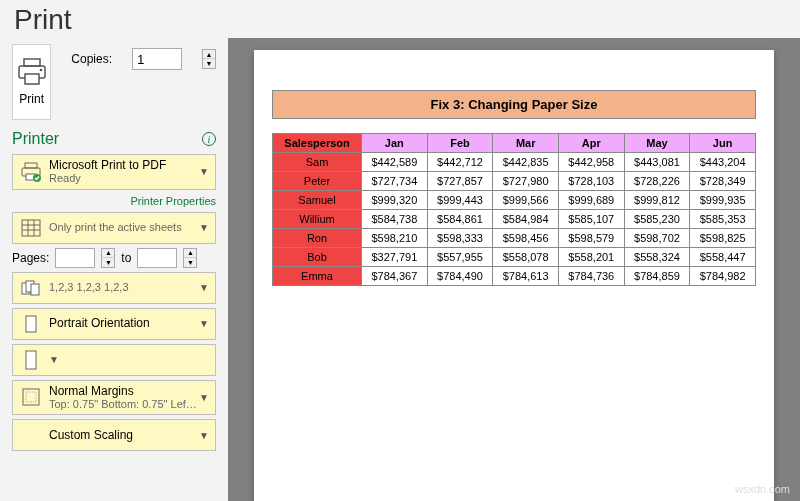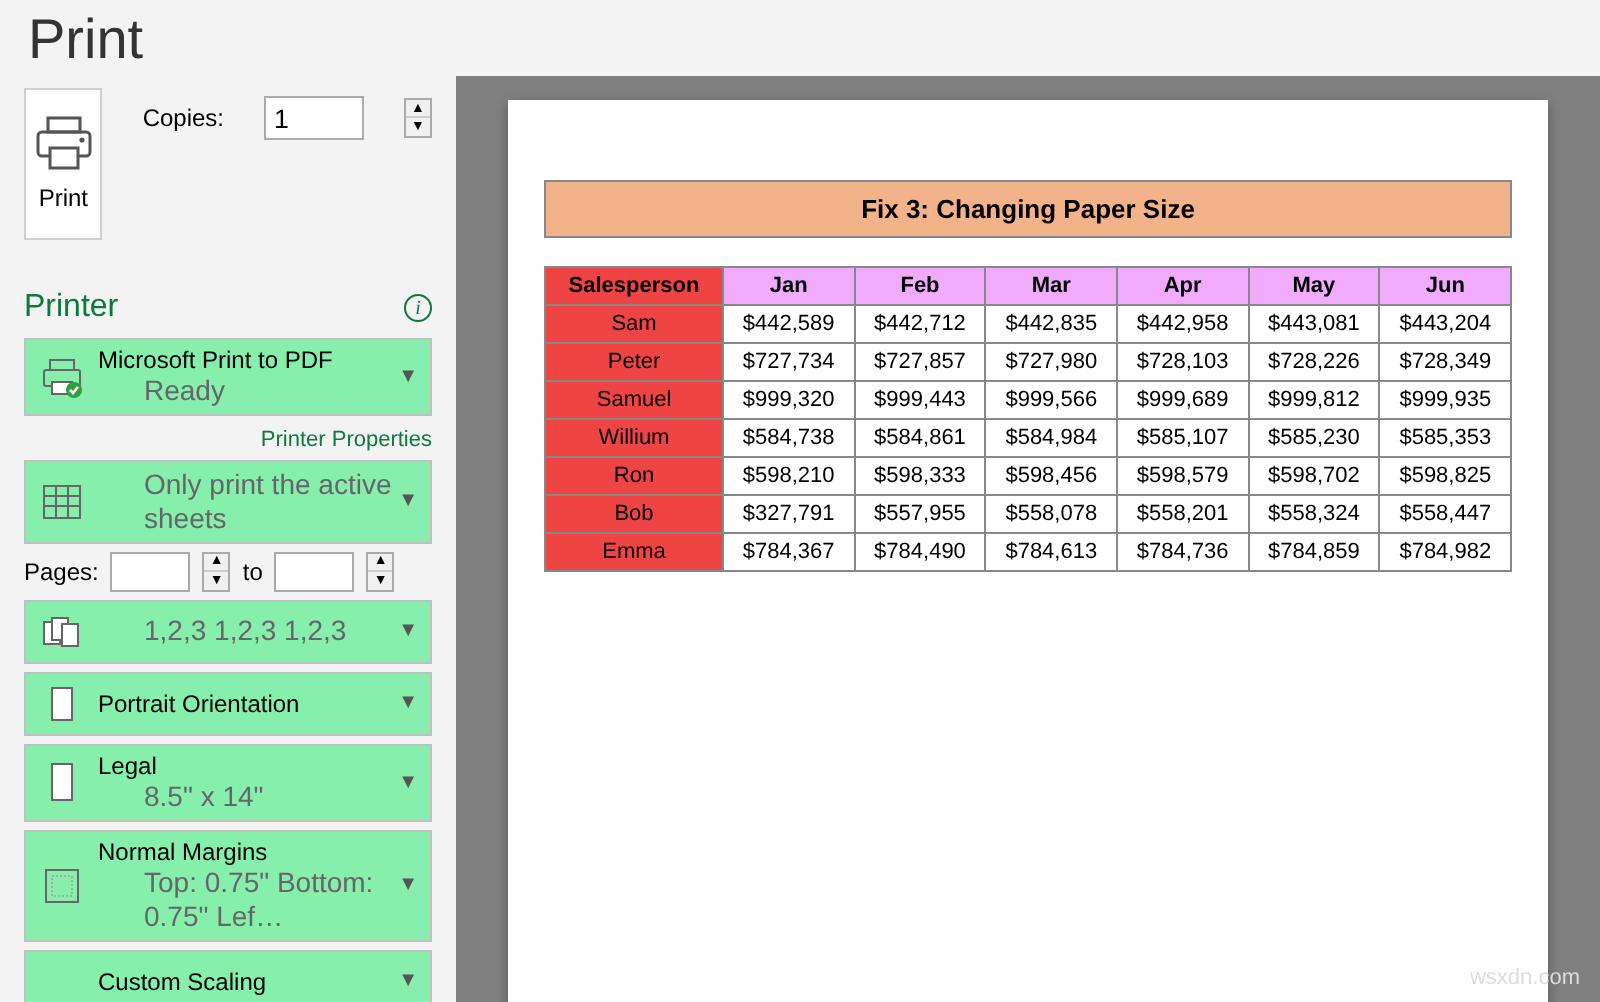--- a/index.html
+++ b/index.html
@@ -6,26 +6,26 @@
 body { font-family: "Segoe UI", Arial, sans-serif; font-size: 12px; background: #f3f3f3; width: 800px; height: 501px; overflow: hidden; display: flex; flex-direction: column; }
 .header { padding: 4px 14px 2px; font-size: 28px; font-weight: 300; color: #333; background: #f3f3f3; }
 .main { flex: 1; display: flex; }
 .left { width: 228px; background: #f3f3f3; padding: 6px 12px; display: flex; flex-direction: column; gap: 4px; }
 .right { flex: 1; background: #808080; display: flex; justify-content: center; align-items: flex-start; padding: 12px 0; }
 .paper { background: #fff; width: 520px; height: 460px; box-shadow: 0 2px 6px rgba(0,0,0,0.3); padding: 40px 18px; }
 .print-row { display: flex; align-items: flex-start; gap: 20px; margin-bottom: 6px; }
 .print-btn { width: 72px; height: 76px; border: 1px solid #d0d0d0; background: #fff; display: flex; flex-direction: column; align-items: center; justify-content: center; gap: 6px; cursor: pointer; }
 .copies-row { display: flex; align-items: center; gap: 20px; margin-top: 4px; }
 .copies-row input { width: 50px; height: 22px; border: 1px solid #aaa; padding: 2px 4px; }
-.section-title { color: #0b7a3b; font-size: 16px; font-weight: 400; margin-top: 15px; margin-bottom: 2px; display: flex; align-items: center; justify-content: space-between; }
+.section-title { color: #0b7a3b; font-size: 16px; font-weight: 400; margin-top: 0; margin-bottom: 2px; display: flex; align-items: center; justify-content: space-between; }
 .info-icon { width: 14px; height: 14px; border: 1px solid #0b7a3b; border-radius: 50%; color: #0b7a3b; font-size: 10px; display: flex; align-items: center; justify-content: center; font-style: italic; font-family: serif; }
-.dropdown { background: #86efac; border: 1px solid #c0c0c0; display: flex; align-items: center; padding: 3px 6px; min-height: 32px; cursor: pointer; position: relative; }
+.dropdown { background: #fef9c3; border: 1px solid #c0c0c0; display: flex; align-items: center; padding: 3px 6px; min-height: 32px; cursor: pointer; position: relative; }
 .dropdown .icon-slot { width: 24px; display: flex; justify-content: center; align-items: center; margin-right: 6px; }
 .dropdown .dd-text { flex: 1; display: flex; flex-direction: column; line-height: 1.2; }
-.dropdown .dd-text .sub { color: #666; font-size: 14px; margin-left: 23px; }
+.dropdown .dd-text .sub { color: #666; font-size: 11px; }
 .dropdown .chev { color: #555; font-size: 10px; }
 .link-row { text-align: right; }
 .link-row a { color: #0b7a3b; font-size: 11px; cursor: pointer; }
 .pages-row { display: flex; align-items: center; gap: 6px; }
 .pages-row input { width: 40px; height: 20px; border: 1px solid #aaa; }
 .stepper { display: inline-flex; flex-direction: column; border: 1px solid #aaa; }
 .stepper span { width: 12px; height: 9px; font-size: 7px; display:flex; align-items:center; justify-content:center; background:#f0f0f0; cursor:pointer; border-bottom:1px solid #ccc;}
 .stepper span:last-child{border-bottom:none;}
 
 .doc-title { background: #f2b38a; border: 1px solid #888; text-align: center; font-weight: bold; padding: 6px; font-size: 13px; margin-bottom: 14px; }
@@ -147,24 +147,20 @@
       </span>
       <span class="chev">▼</span>
     </div>
 
     <div class="dropdown">
       <span class="icon-slot">
         <svg class="svg-ic" width="16" height="20" viewBox="0 0 16 20">
             <rect x="3" y="1" width="10" height="18" fill="#fff" stroke="#666"></rect>
           </svg>
       </span>
-      <span class="dd-text">
-        <span>Legal</span>
-        <span class="sub">8.5" x 14"</span>
-      </span>
       <span class="chev">▼</span>
     </div>
 
     <div class="dropdown">
       <span class="icon-slot">
         <svg class="svg-ic" width="18" height="18" viewBox="0 0 18 18">
             <rect x="1" y="1" width="16" height="16" fill="none" stroke="#666"></rect>
             <rect x="4" y="4" width="10" height="10" fill="none" stroke="#aaa" stroke-dasharray="1,1"></rect>
           </svg>
       </span>

